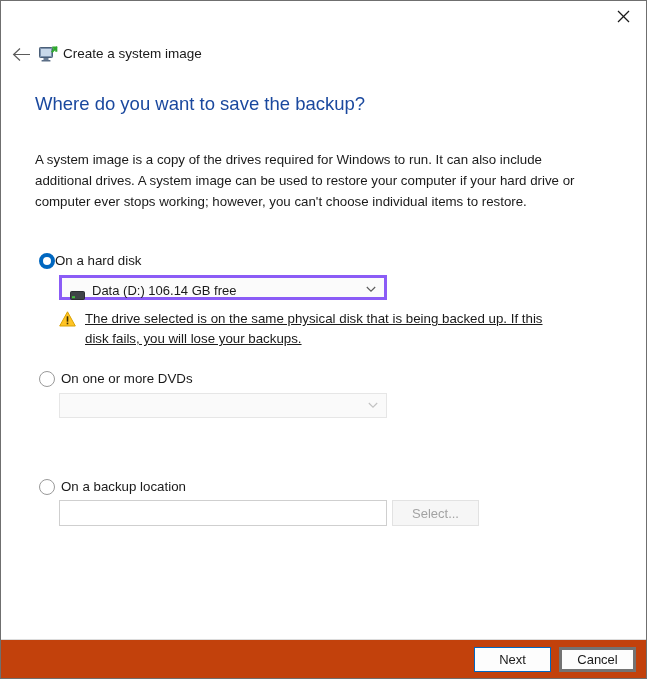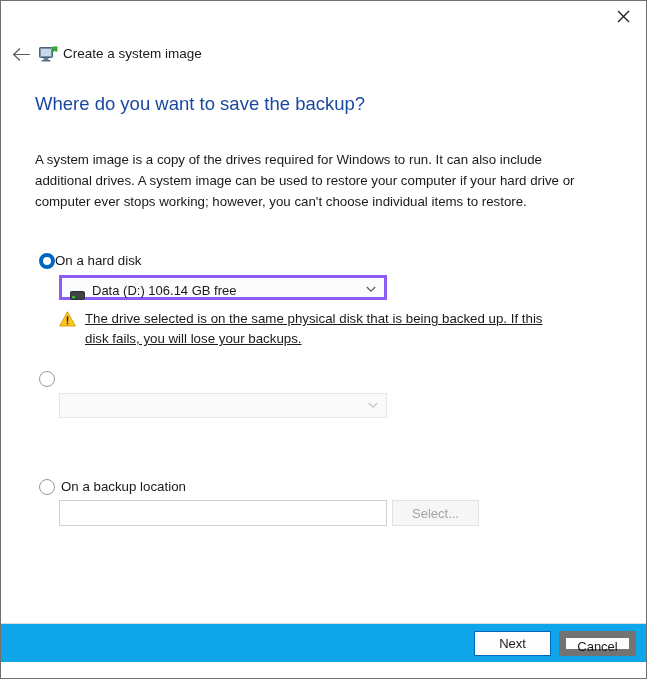--- a/index.html
+++ b/index.html
@@ -201,36 +201,36 @@
     background: #f6f6f6;
     font-family: "Liberation Sans", sans-serif;
     font-size: 13px;
     color: #a3a3a3;
     cursor: default;
   }
 
   
   #footer {
     position: absolute;
-    left: 0; bottom: 16px;
+    left: 0; bottom: 0;
     width: 645px;
     height: 38px;
-    background: #0ea5e9;
+    background: #c2410c;
     border-top: 1px solid #dcdcdc;
   }
   .footer-btn {
     position: absolute;
     top: 7px;
     height: 25px;
     box-sizing: border-box;
     background: #fdfdfd;
     font-family: "Liberation Sans", sans-serif;
     font-size: 13px;
     color: #1a1a1a;
-    border: 7px solid #737373;
+    border: 3px solid #737373;
     cursor: default;
   }
   #next-btn {
     left: 473px;
     width: 77px;
     border: 1px solid #0067c0;
   }
   #cancel-btn {
     left: 558px;
     width: 77px;
@@ -293,20 +293,21 @@
   <div id="warn-icon">
     <svg width="17" height="16" viewBox="0 0 17 16">
       <path d="M8.5 0.8 L16.3 15 L0.7 15 Z" fill="#ffc425" stroke="#d9a100" stroke-width="1"></path>
       <rect x="7.7" y="5.3" width="1.6" height="5.4" fill="#3a2d00"></rect>
       <rect x="7.7" y="11.6" width="1.6" height="1.7" fill="#3a2d00"></rect>
     </svg>
   </div>
   <div id="warn-text">The drive selected is on the same physical disk that is being backed up. If this disk fails, you will lose your backups.</div>
 
   <div class="radio off" id="dvd-radio"></div>
+  <div class="option-label" id="dvd-label">On one or more DVDs</div>
 
   <div id="dvd-combo">
     <svg class="chev" width="10" height="7" viewBox="0 0 10 7">
       <path d="M0.8 1 L5 5.2 L9.2 1" fill="none" stroke="#c2c2c2" stroke-width="1.1"></path>
     </svg>
   </div>
 
   <div class="radio off" id="net-radio"></div>
   <div class="option-label" id="net-label">On a backup location</div>
 

